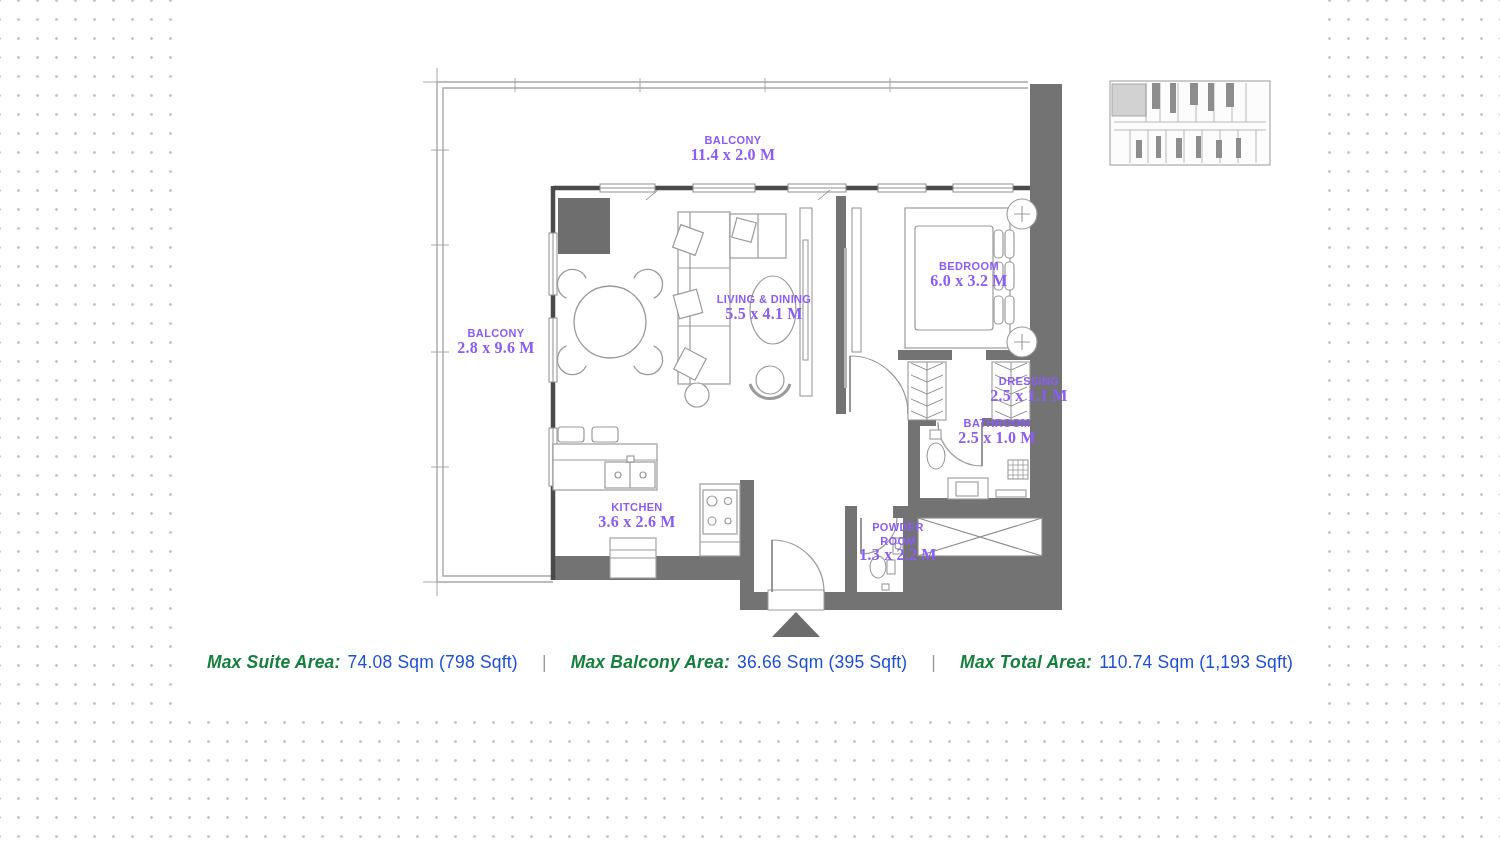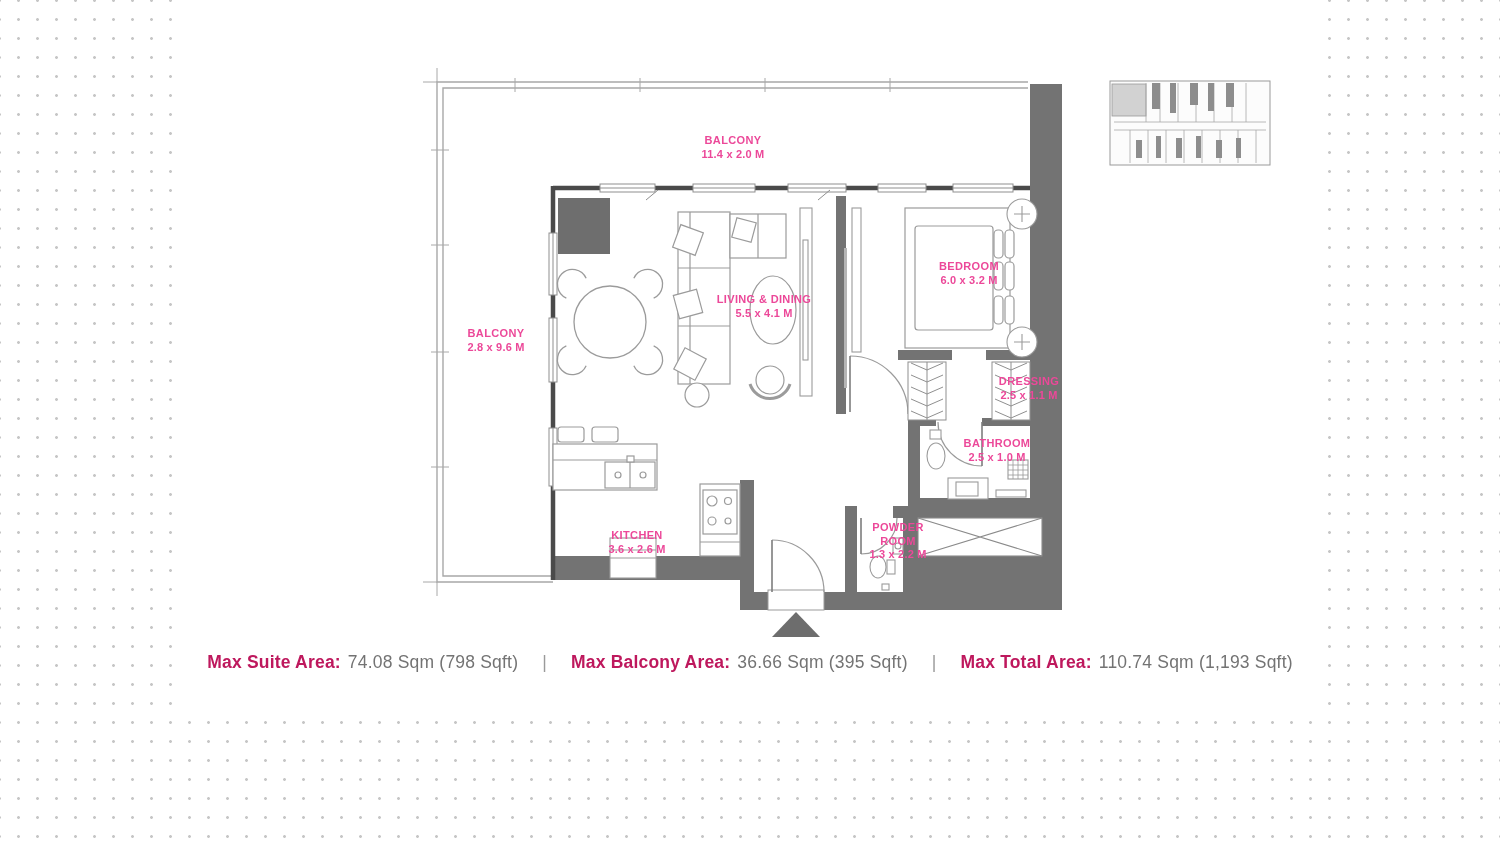--- a/index.html
+++ b/index.html
@@ -6,26 +6,26 @@
   body{
     width:1500px;height:842px;position:relative;overflow:hidden;
     font-family:"Liberation Sans", sans-serif;
     background-color:#ffffff;
     background-image:radial-gradient(circle,#c6c6c6 1.1px, rgba(255,255,255,0) 1.7px);
     background-size:19px 19px;
     background-position:9px 10px;
   }
   .canvas{position:absolute;left:183px;top:0;width:1137px;height:712px;background:#ffffff;}
   svg.plan{position:absolute;left:0;top:0;pointer-events:none;}
-  .room-label{position:absolute;transform:translate(-50%,-50%);text-align:center;color:#ec4899;white-space:nowrap;z-index:5;}
+  .room-label{position:absolute;transform:translate(-50%,-50%);text-align:center;color:#8b5cf6;white-space:nowrap;z-index:5;}
   .rn{font-weight:bold;font-size:11px;letter-spacing:.35px;line-height:13.5px;}
-  .rd{font-weight:bold;font-size:11px;letter-spacing:.2px;line-height:13.5px;}
+  .rd{font-weight:bold;font-size:16px;letter-spacing:.2px;line-height:13.5px;font-family:Liberation Serif, serif;}
   .summary{position:absolute;left:0;top:652px;width:1500px;text-align:center;font-size:17.5px;color:#8c8c8c;letter-spacing:.2px;}
-  .s-label{font-weight:bold;color:#be185d;margin-right:7px;}
-  .s-value{color:#737373;}
+  .s-label{font-weight:bold;color:#15803d;margin-right:7px;font-style:italic;}
+  .s-value{color:#1d4ed8;}
   .s-sep{color:#9a9a9a;margin:0 24px;font-weight:normal;}
 </style>
 </head>
 <body>
 
 <div class="canvas"></div>
 
 <svg class="plan" width="1500" height="842" viewBox="0 0 1500 842">
 
   <g stroke="#a8a8a8" stroke-width="1.4" fill="none">
@@ -256,25 +256,25 @@
   <div class="rd">5.5 x 4.1 M</div>
 </div>
 <div class="room-label" style="left:969px;top:273px">
   <div class="rn">BEDROOM</div>
   <div class="rd">6.0 x 3.2 M</div>
 </div>
 <div class="room-label" style="left:1029px;top:388px">
   <div class="rn">DRESSING</div>
   <div class="rd">2.5 x 1.1 M</div>
 </div>
-<div class="room-label" style="left:997px;top:450px">
+<div class="room-label" style="left:997px;top:430px">
   <div class="rn">BATHROOM</div>
   <div class="rd">2.5 x 1.0 M</div>
 </div>
-<div class="room-label" style="left:637px;top:542px">
+<div class="room-label" style="left:637px;top:514px">
   <div class="rn">KITCHEN</div>
   <div class="rd">3.6 x 2.6 M</div>
 </div>
 <div class="room-label" style="left:898px;top:541px">
   <div class="rn">POWDER</div>
   <div class="rn">ROOM</div>
   <div class="rd">1.3 x 2.2 M</div>
 </div>
 
 <div class="summary">

